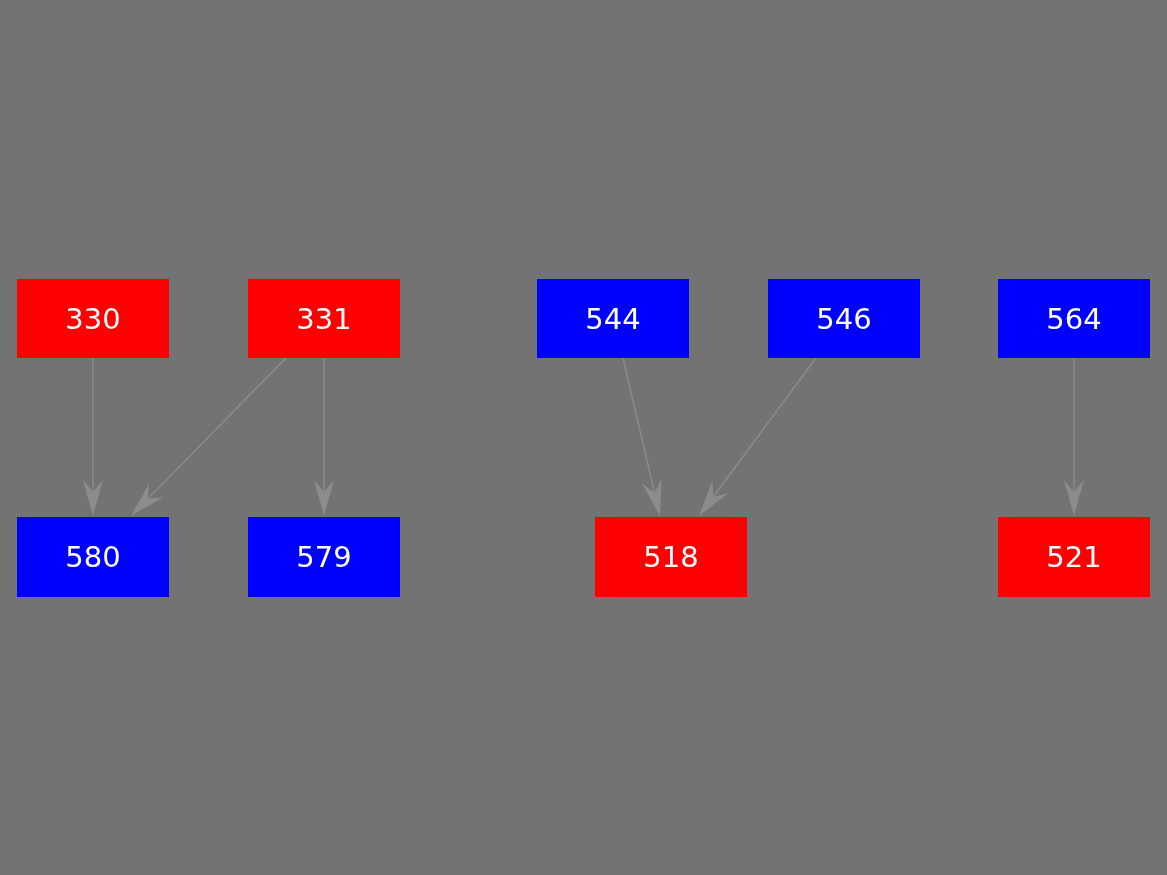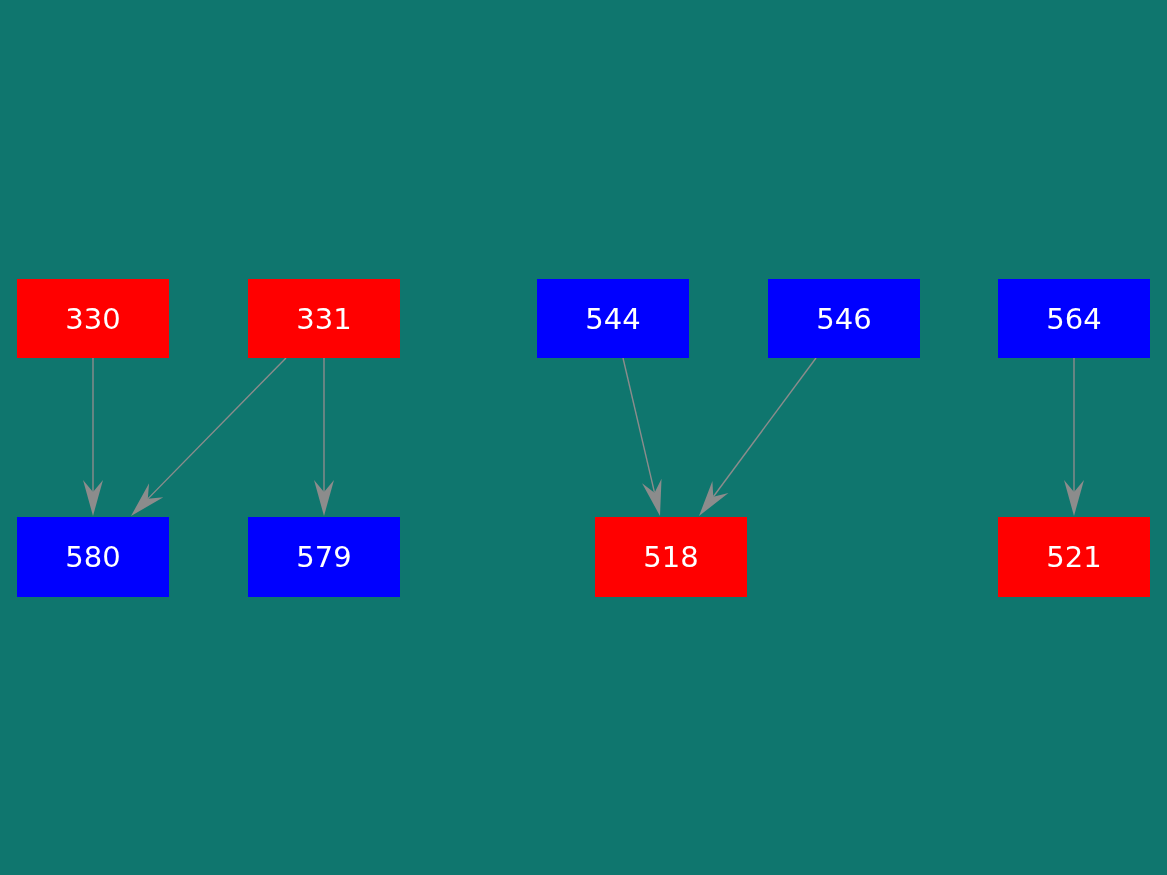--- a/index.html
+++ b/index.html
@@ -5,21 +5,21 @@
   html, body {
     margin: 0;
     padding: 0;
     background: #ffffff;
     font-family: "DejaVu Sans", sans-serif;
   }
   .stage {
     position: relative;
     width: 1167px;
     height: 875px;
-    background: #0f766e;
+    background: #737373;
     overflow: hidden;
   }
   svg.graph {
     display: block;
     width: 1167px;
     height: 875px;
   }
   svg.graph text {
     font-family: "DejaVu Sans", sans-serif;
     font-size: 29px;

